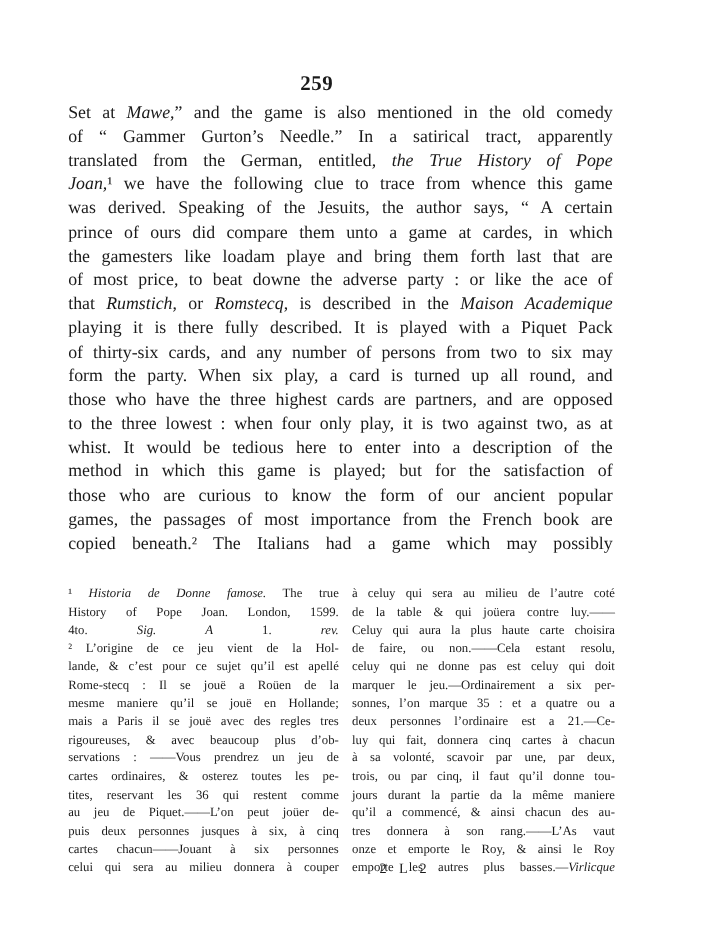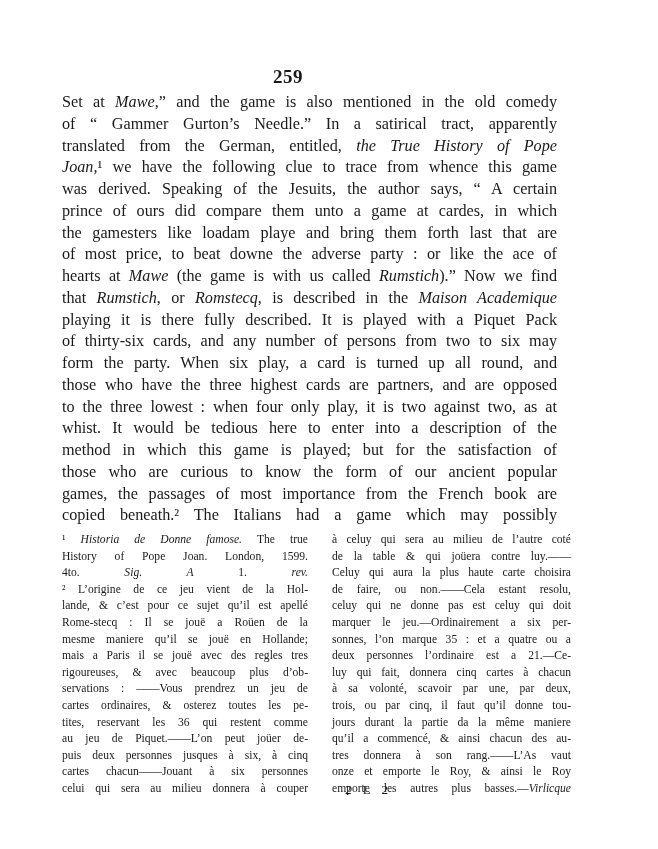--- a/index.html
+++ b/index.html
@@ -3,40 +3,39 @@
 <meta charset="utf-8">
 <style>
   html, body { margin: 0; padding: 0; background: #ffffff; }
   body { width: 658px; height: 849px; position: relative; overflow: hidden; font-family: "Liberation Serif", "DejaVu Serif", serif; color: #1a1a1a; }
   .page-number { position: absolute; top: 66px; left: 0; width: 576px; text-align: center; font-size: 19px; font-weight: bold; letter-spacing: 0.5px; }
   .body-text { position: absolute; top: 92px; left: 62px; width: 495px; font-size: 16.2px; line-height: 21.75px; }
   .body-line { display: block; text-align: justify; text-align-last: justify; white-space: nowrap; height: 21.75px; }
   .body-line.last { text-align-last: justify; }
   .fn-col { position: absolute; top: 532px; font-size: 11.6px; line-height: 16.6px; }
   .fn-left { left: 62px; width: 246px; }
-  .fn-right { left: 332px; width: 239px; }
+  .fn-right { left: 320px; width: 239px; }
   .fn-line { display: block; text-align: justify; text-align-last: justify; white-space: nowrap; height: 16.6px; }
   .signature { position: absolute; top: 782px; left: 345px; font-size: 13px; letter-spacing: 4px; }
   i { font-style: italic; }
 </style>
 </head>
 <body>
 
 <div class="page-number">259</div>
 
 <div class="body-text" id="body">
     <span class="body-line">Set at <i>Mawe</i>,” and the game is also mentioned in the old comedy</span>
     <span class="body-line">of “ Gammer Gurton’s Needle.” In a satirical tract, apparently</span>
     <span class="body-line">translated from the German, entitled, <i>the True History of Pope</i></span>
     <span class="body-line"><i>Joan,</i>¹ we have the following clue to trace from whence this game</span>
     <span class="body-line">was derived. Speaking of the Jesuits, the author says, “ A certain</span>
     <span class="body-line">prince of ours did compare them unto a game at cardes, in which</span>
     <span class="body-line">the gamesters like loadam playe and bring them forth last that are</span>
     <span class="body-line">of most price, to beat downe the adverse party : or like the ace of</span>
-    <span class="body-line">hearts at <i>Mawe</i> (the game is with us called <i>Rumstich</i>).” Now we find</span>
     <span class="body-line">that <i>Rumstich</i>, or <i>Romstecq</i>, is described in the <i>Maison Academique</i></span>
     <span class="body-line">playing it is there fully described. It is played with a Piquet Pack</span>
     <span class="body-line">of thirty-six cards, and any number of persons from two to six may</span>
     <span class="body-line">form the party. When six play, a card is turned up all round, and</span>
     <span class="body-line">those who have the three highest cards are partners, and are opposed</span>
     <span class="body-line">to the three lowest : when four only play, it is two against two, as at</span>
     <span class="body-line">whist. It would be tedious here to enter into a description of the</span>
     <span class="body-line">method in which this game is played; but for the satisfaction of</span>
     <span class="body-line">those who are curious to know the form of our ancient popular</span>
     <span class="body-line">games, the passages of most importance from the French book are</span>

